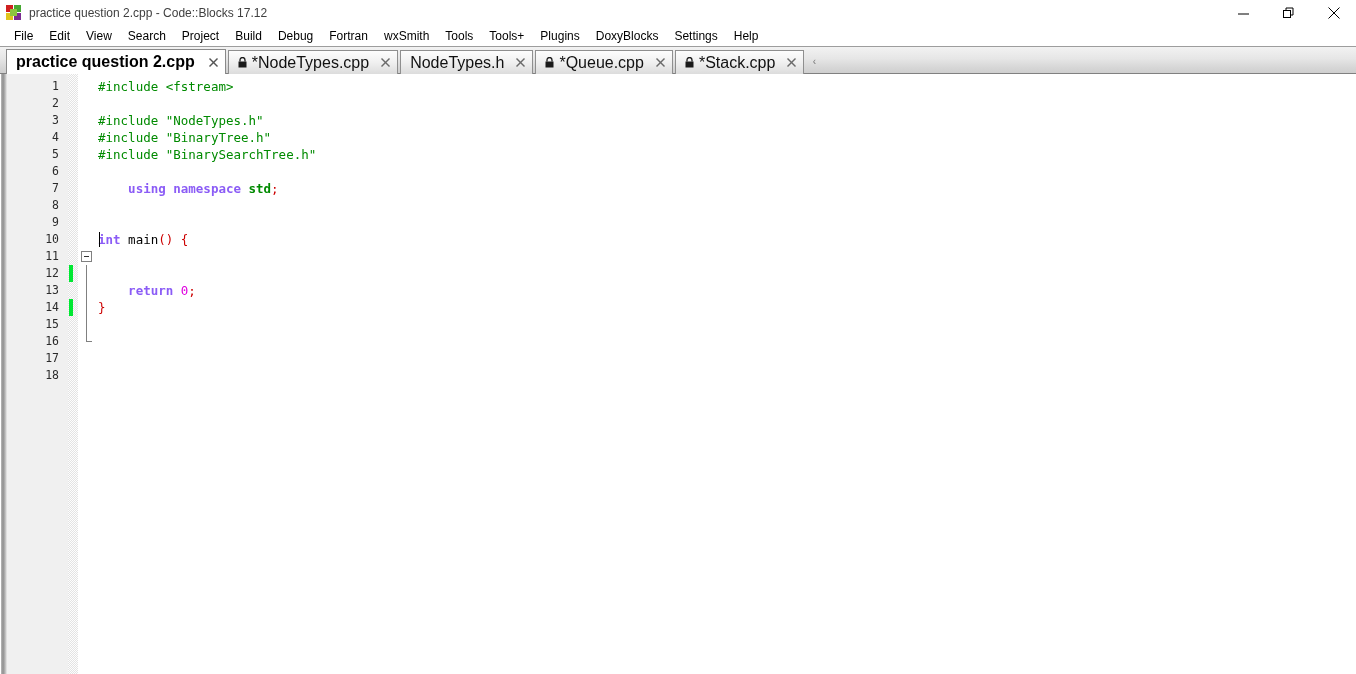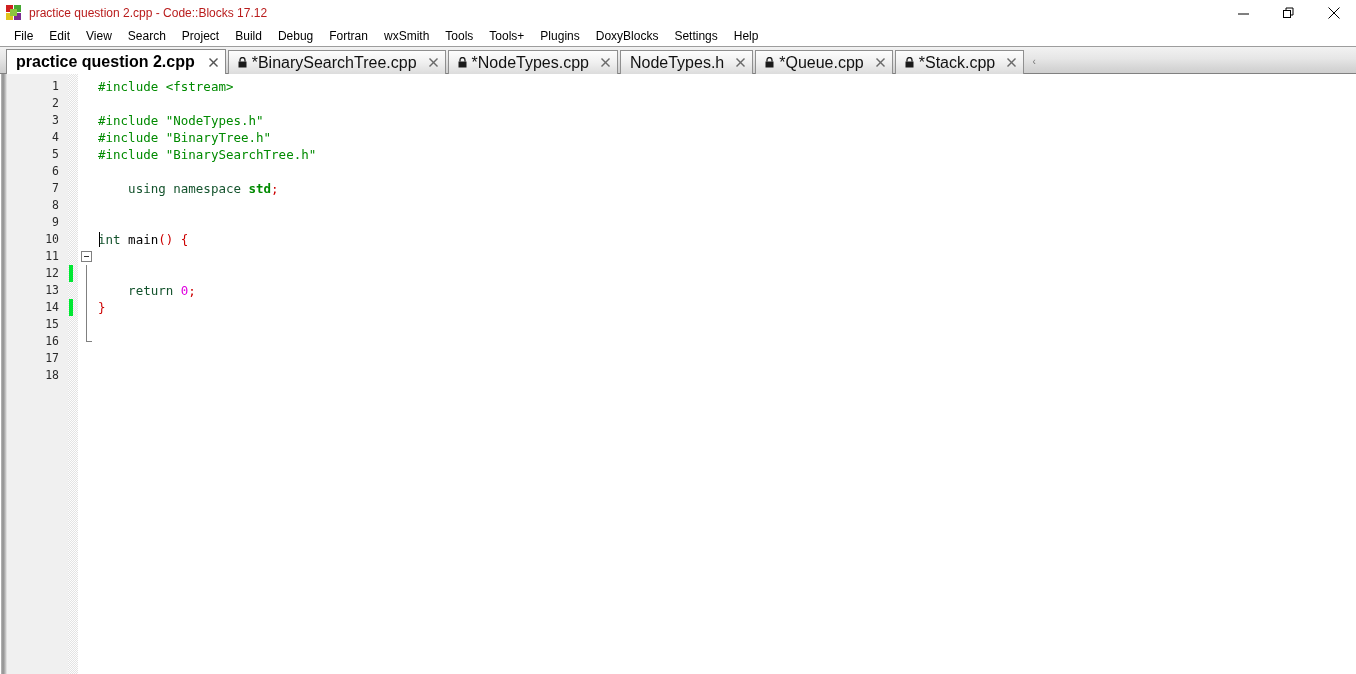--- a/index.html
+++ b/index.html
@@ -37,21 +37,21 @@
     display: block;
   }
   .ai-r { left: 0px;  top: 0px;  width: 7px; height: 7px; background: #cf2020; }
   .ai-g { left: 8px;  top: 0px;  width: 7px; height: 7px; background: #46a832; }
   .ai-y { left: 0px;  top: 8px;  width: 7px; height: 7px; background: #e0c41c; }
   .ai-p { left: 8px;  top: 8px;  width: 7px; height: 7px; background: #7b2d91; }
   .ai-gg { left: 4px; top: 4px;  width: 7px; height: 7px; background: #8cc63f; }
 
   .title-text {
     font-size: 12px;
-    color: #b91c1c;
+    color: #404040;
     line-height: 26px;
     white-space: nowrap;
   }
 
   .winbtns {
     position: absolute;
     right: 0; top: 0;
     height: 26px;
     display: flex;
     align-items: stretch;
@@ -261,21 +261,21 @@
     height: 17px;
     line-height: 17px;
     font-family: "DejaVu Sans Mono", monospace;
     font-size: 12.5px;
     white-space: pre;
     color: #000000;
     padding-left: 2px;
   }
 
   .tk-pre   { color: #008a00; }            
-  .tk-kw    { color: #14532d; font-weight: normal; }  
+  .tk-kw    { color: #8b5cf6; font-weight: bold; }  
   .tk-std   { color: #008a00; font-weight: bold; }  
   .tk-op    { color: #cc0000; }            
   .tk-num   { color: #e000e0; }            
   .tk-cmt   { color: #a8b0d8; }            
   .tk-id    { color: #000000; }            
 
   .caret {
     position: absolute;
     width: 1px;
     height: 15px;
@@ -332,35 +332,20 @@
       <div class="menu-item">Tools+</div>
       <div class="menu-item">Plugins</div>
       <div class="menu-item">DoxyBlocks</div>
       <div class="menu-item">Settings</div>
       <div class="menu-item">Help</div>
     </div>
 
   <div class="tabbar" id="tabbar">
       <div class="tab active">
         <span class="tab-label">practice question 2.cpp</span>
-        <span class="tab-close">
-          <svg width="9" height="9" viewBox="0 0 9 9">
-            <line x1="0.5" y1="0.5" x2="8.5" y2="8.5" stroke="currentColor" stroke-width="1.4"></line>
-            <line x1="8.5" y1="0.5" x2="0.5" y2="8.5" stroke="currentColor" stroke-width="1.4"></line>
-          </svg>
-        </span>
-      </div>
-      <div class="tab">
-        <span class="tab-lock">
-          <svg width="9" height="11" viewBox="0 0 9 11">
-            <rect x="0.5" y="4.5" width="8" height="6" fill="#1a1a1a"></rect>
-            <path d="M2 4.5 V3 a2.5 2.5 0 0 1 5 0 V4.5" fill="none" stroke="#1a1a1a" stroke-width="1.3"></path>
-          </svg>
-        </span>
-        <span class="tab-label">*BinarySearchTree.cpp</span>
         <span class="tab-close">
           <svg width="9" height="9" viewBox="0 0 9 9">
             <line x1="0.5" y1="0.5" x2="8.5" y2="8.5" stroke="currentColor" stroke-width="1.4"></line>
             <line x1="8.5" y1="0.5" x2="0.5" y2="8.5" stroke="currentColor" stroke-width="1.4"></line>
           </svg>
         </span>
       </div>
       <div class="tab">
         <span class="tab-lock">
           <svg width="9" height="11" viewBox="0 0 9 11">

